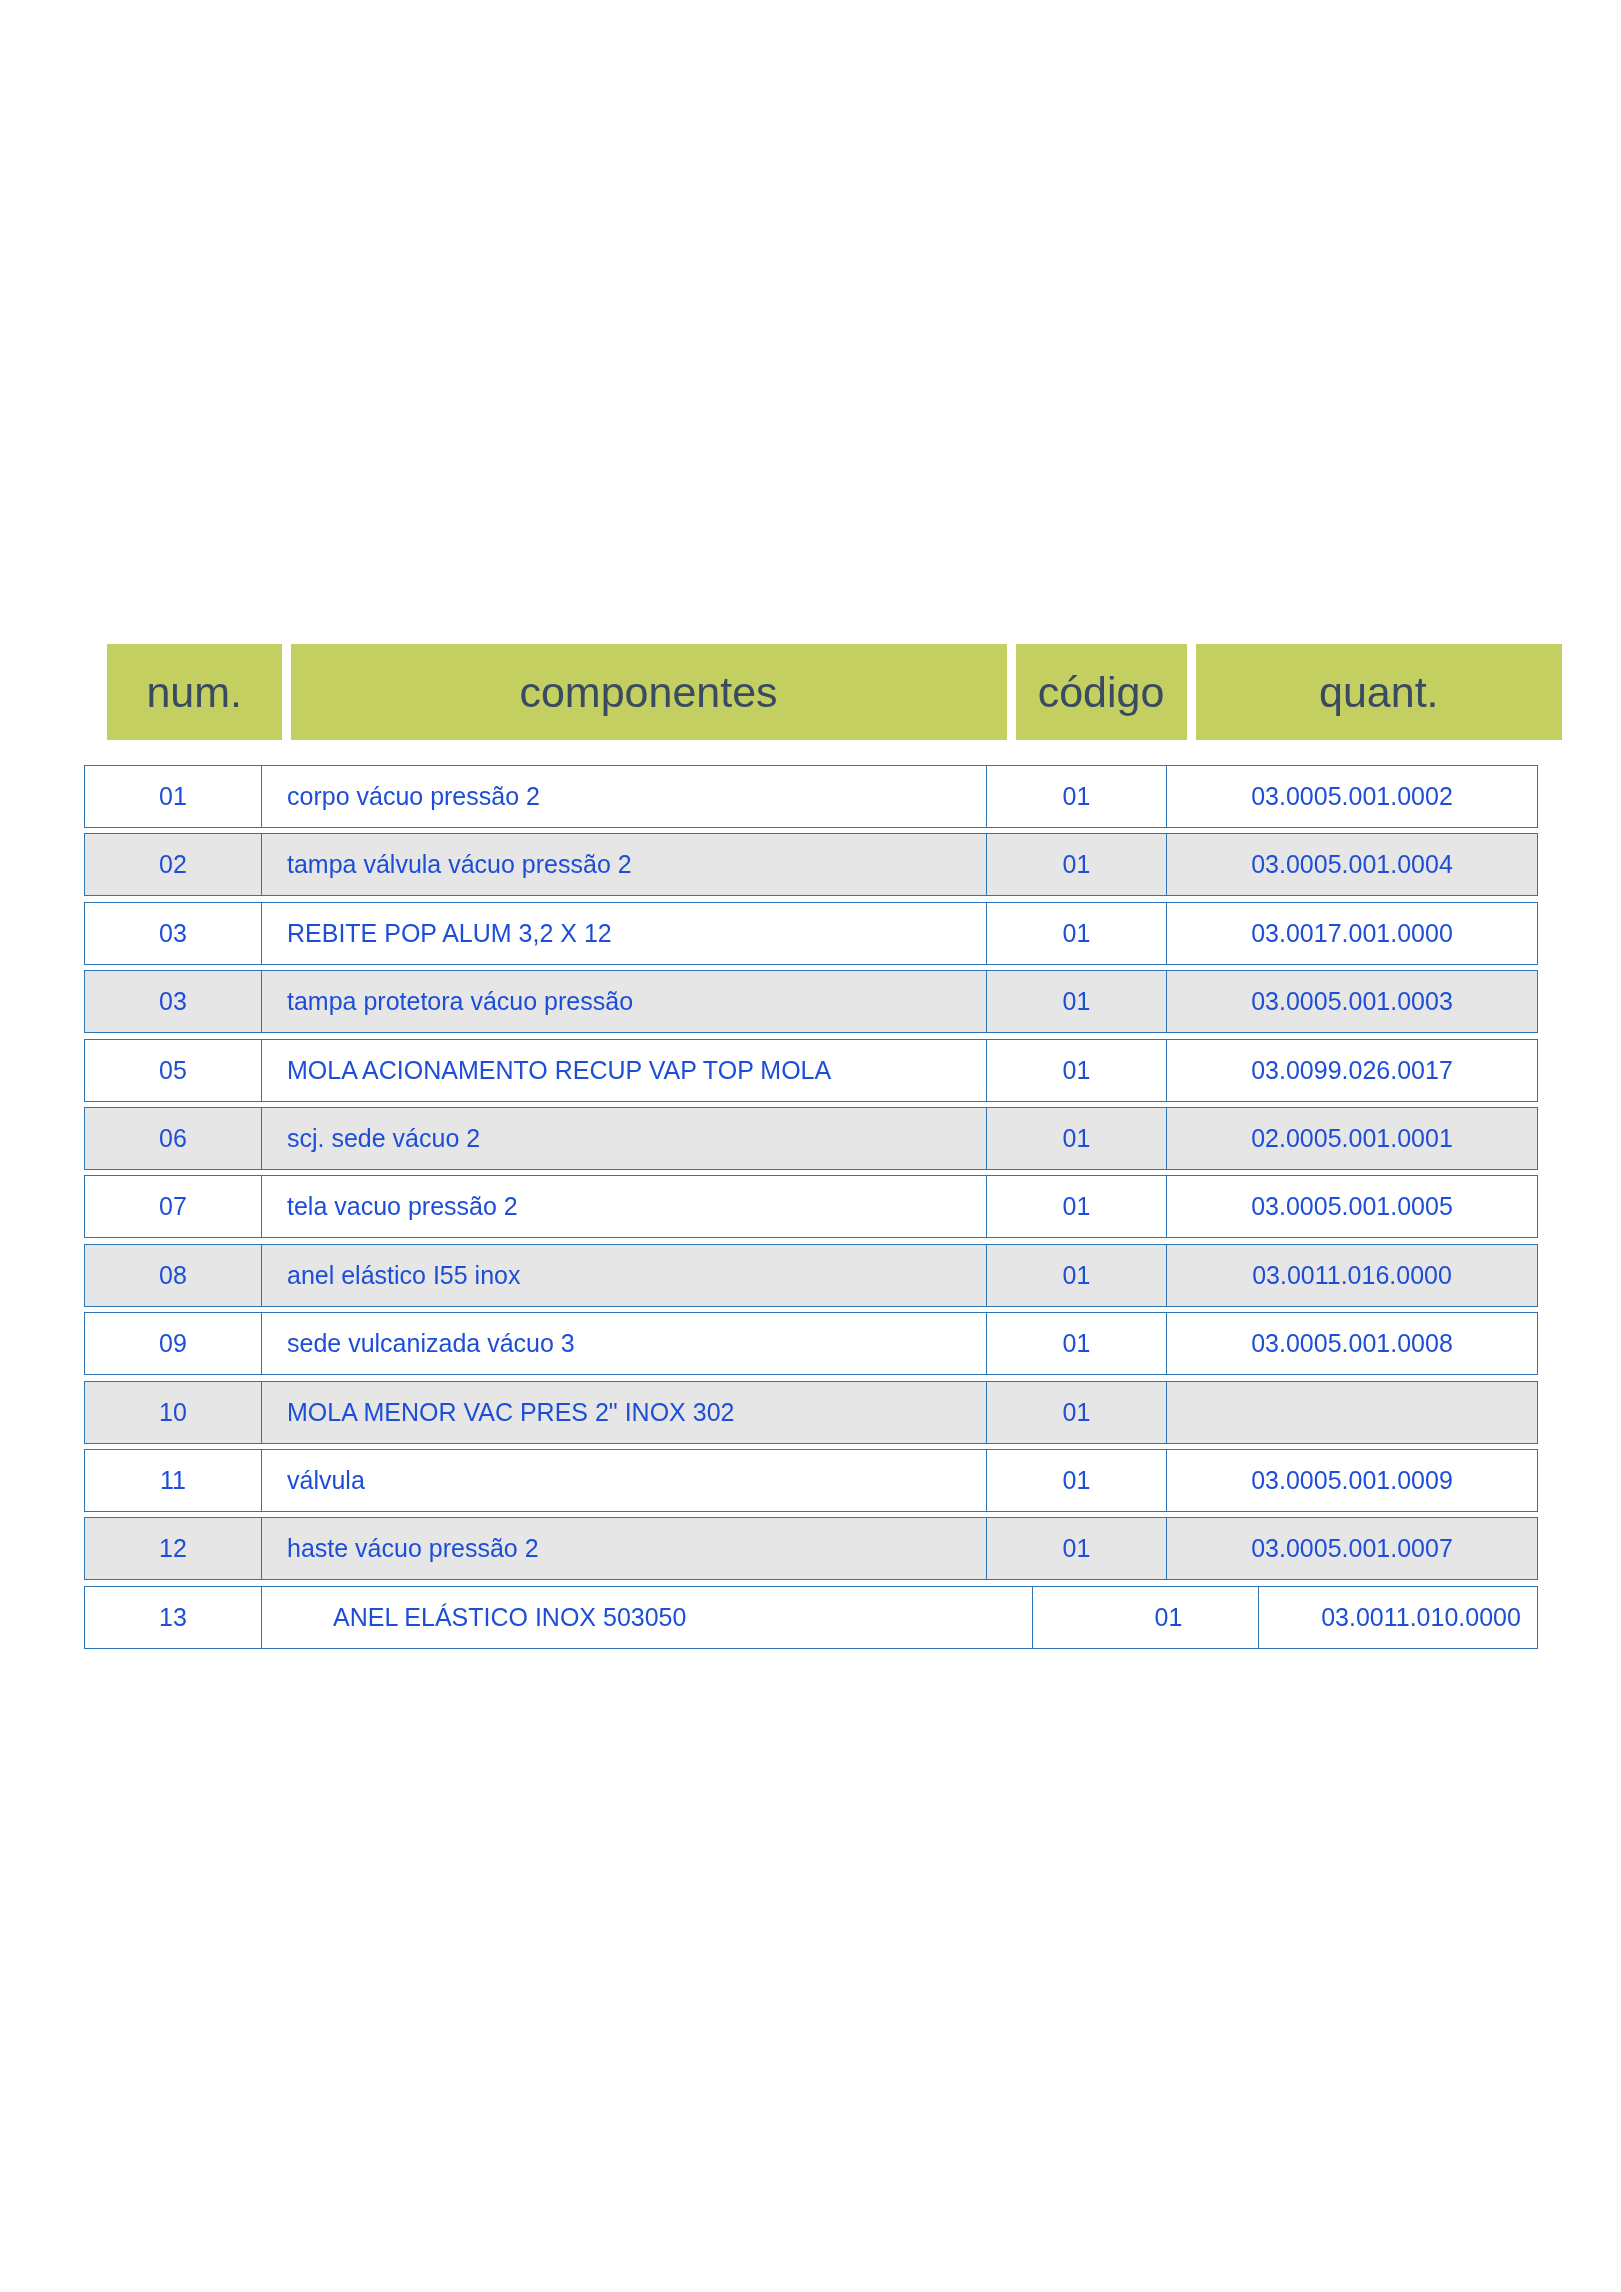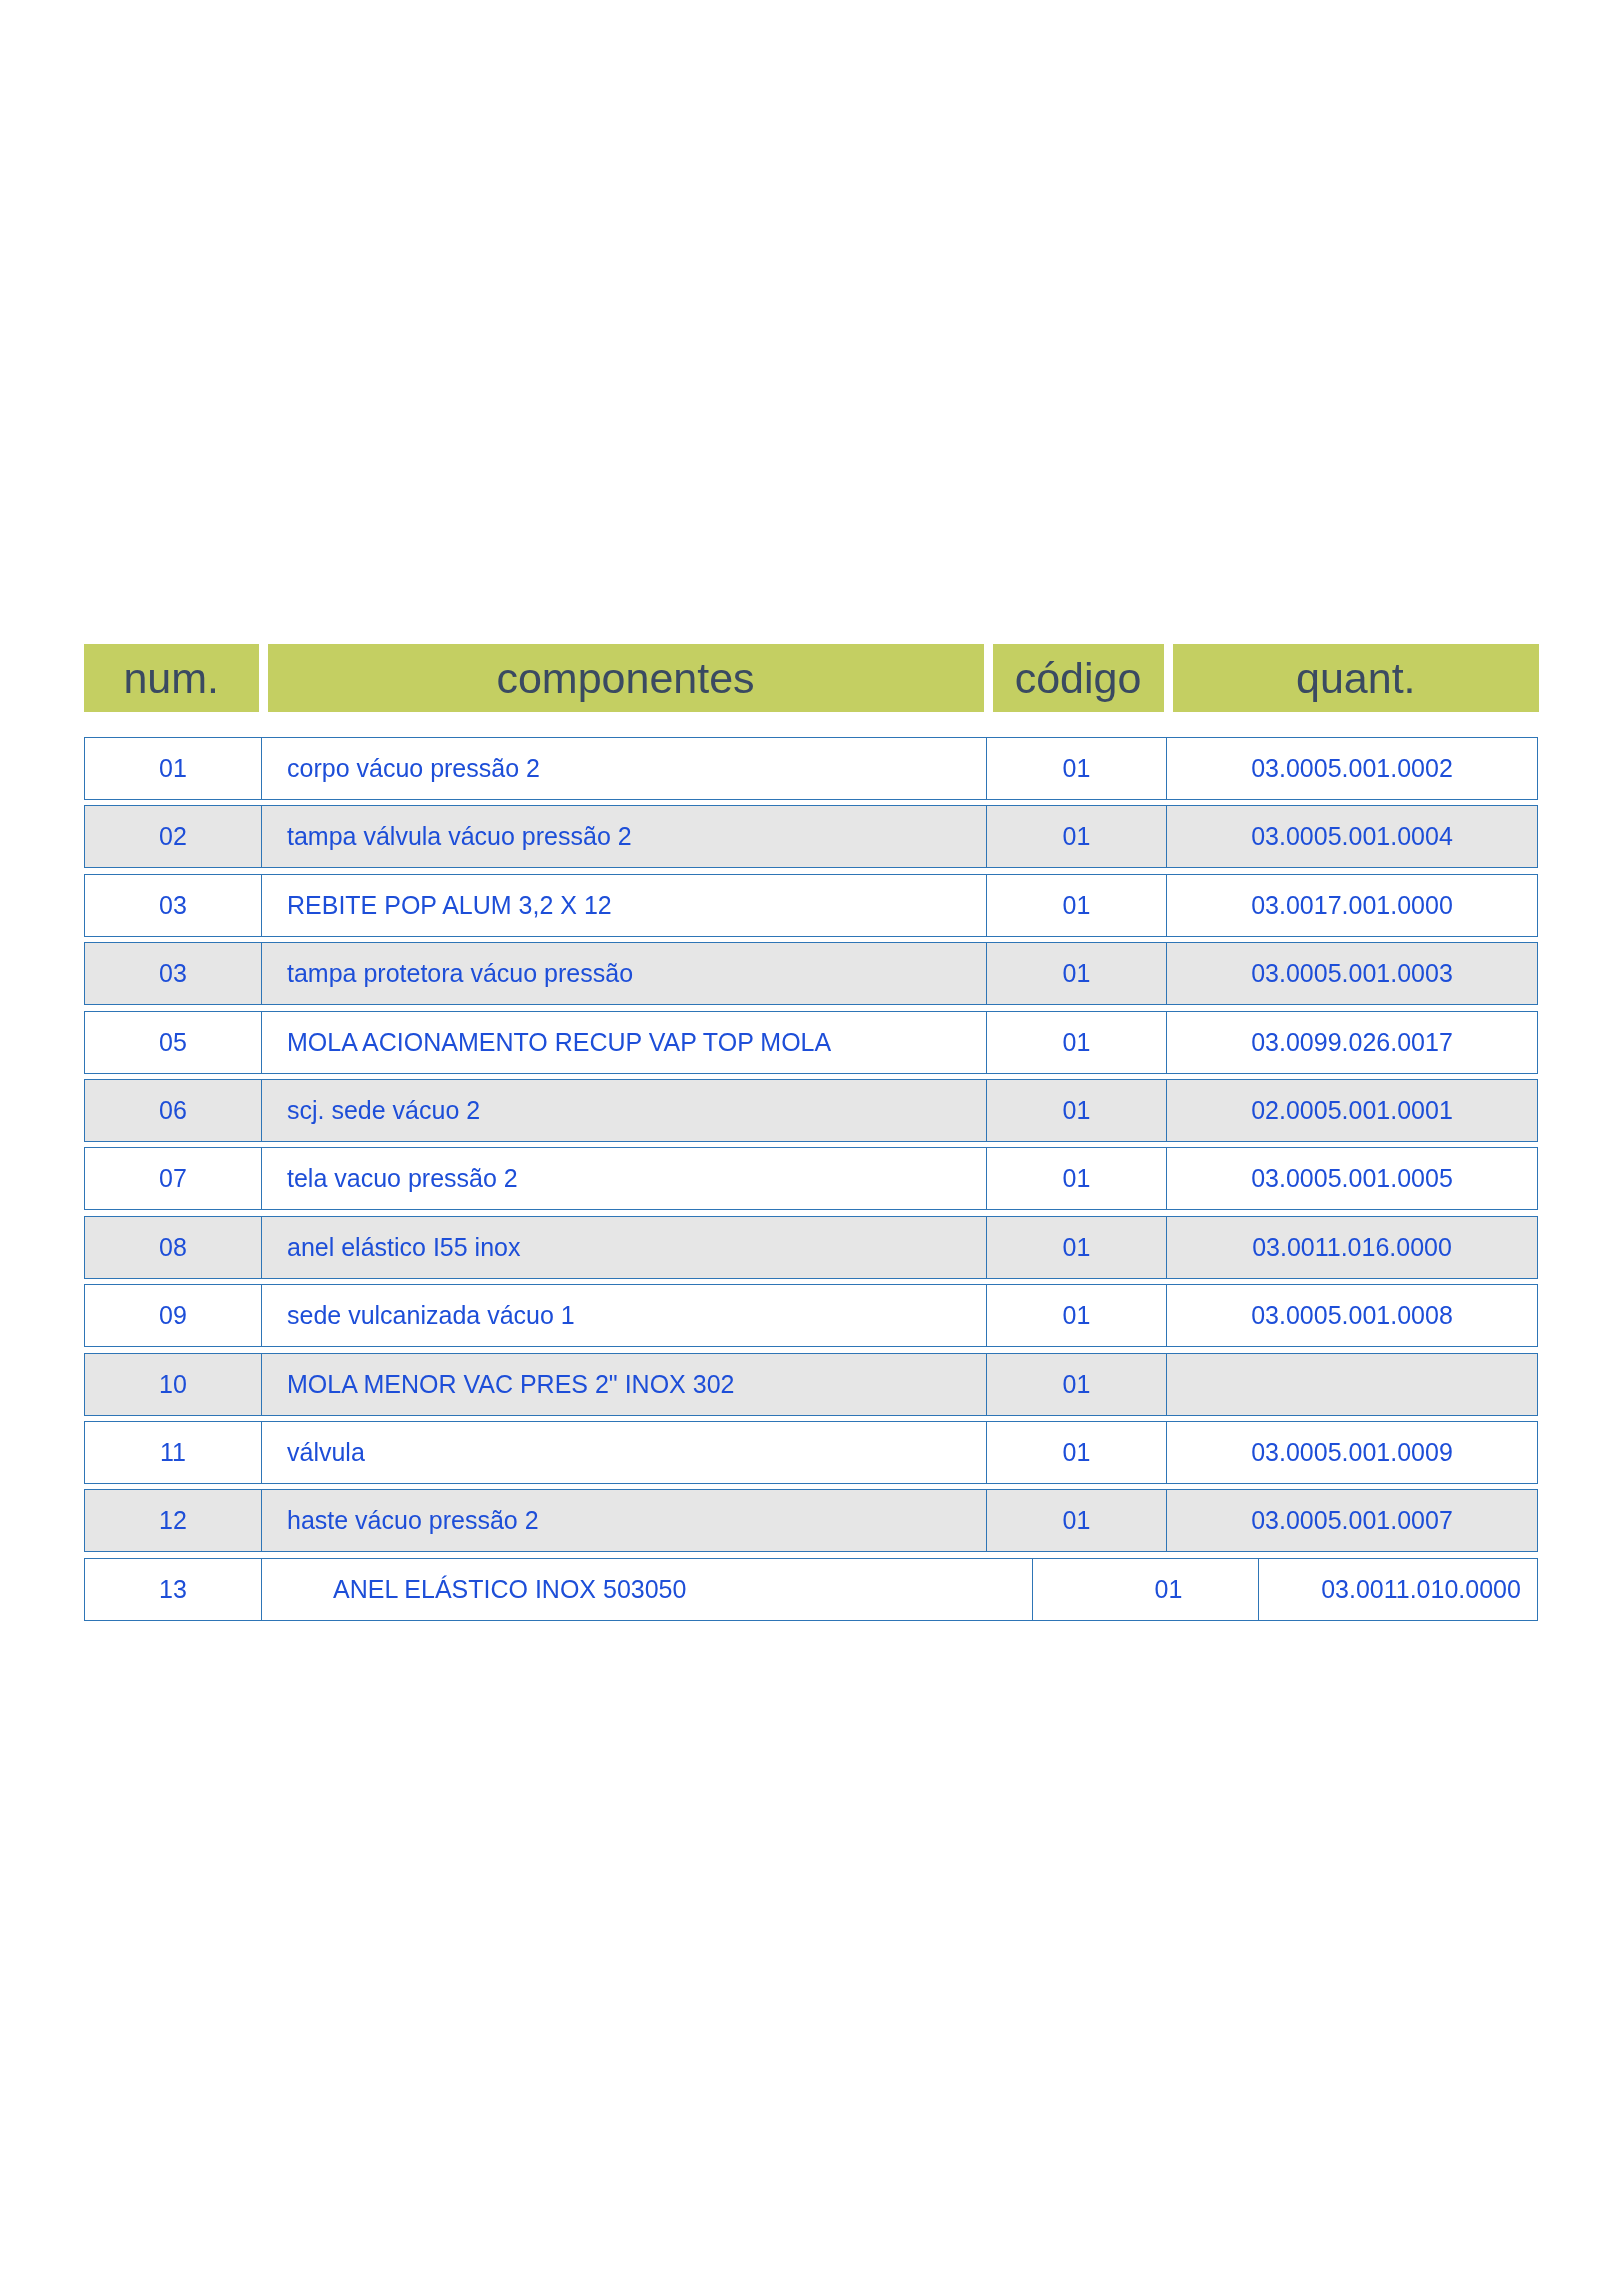--- a/index.html
+++ b/index.html
@@ -20,21 +20,22 @@
   .parts-table {
     position: absolute;
     left: 84px;
     top: 644px;
     width: 1454px;
   }
   
   .table-header {
     display: grid;
     grid-template-columns: 179px 725px 180px 371px;
-    height: 68px;
+    height: 96px;
+    margin-left: 23px;
   }
   .header-cell {
     background: #c4cf62;
     color: #3a4a61;
     font-size: 43px;
     display: flex;
     align-items: center;
     justify-content: center;
     margin: 0 4.5px;
     white-space: nowrap;
@@ -135,21 +136,21 @@
 
       <div class="table-row">
         <div class="cell cell-num">08</div>
         <div class="cell cell-comp">anel elástico I55 inox</div>
         <div class="cell cell-quant">01</div>
         <div class="cell cell-codigo">03.0011.016.0000</div>
       </div>
 
       <div class="table-row">
         <div class="cell cell-num">09</div>
-        <div class="cell cell-comp">sede vulcanizada vácuo 1</div>
+        <div class="cell cell-comp">sede vulcanizada vácuo 3</div>
         <div class="cell cell-quant">01</div>
         <div class="cell cell-codigo">03.0005.001.0008</div>
       </div>
 
       <div class="table-row">
         <div class="cell cell-num">10</div>
         <div class="cell cell-comp">MOLA MENOR VAC PRES 2" INOX 302</div>
         <div class="cell cell-quant">01</div>
       </div>
 

